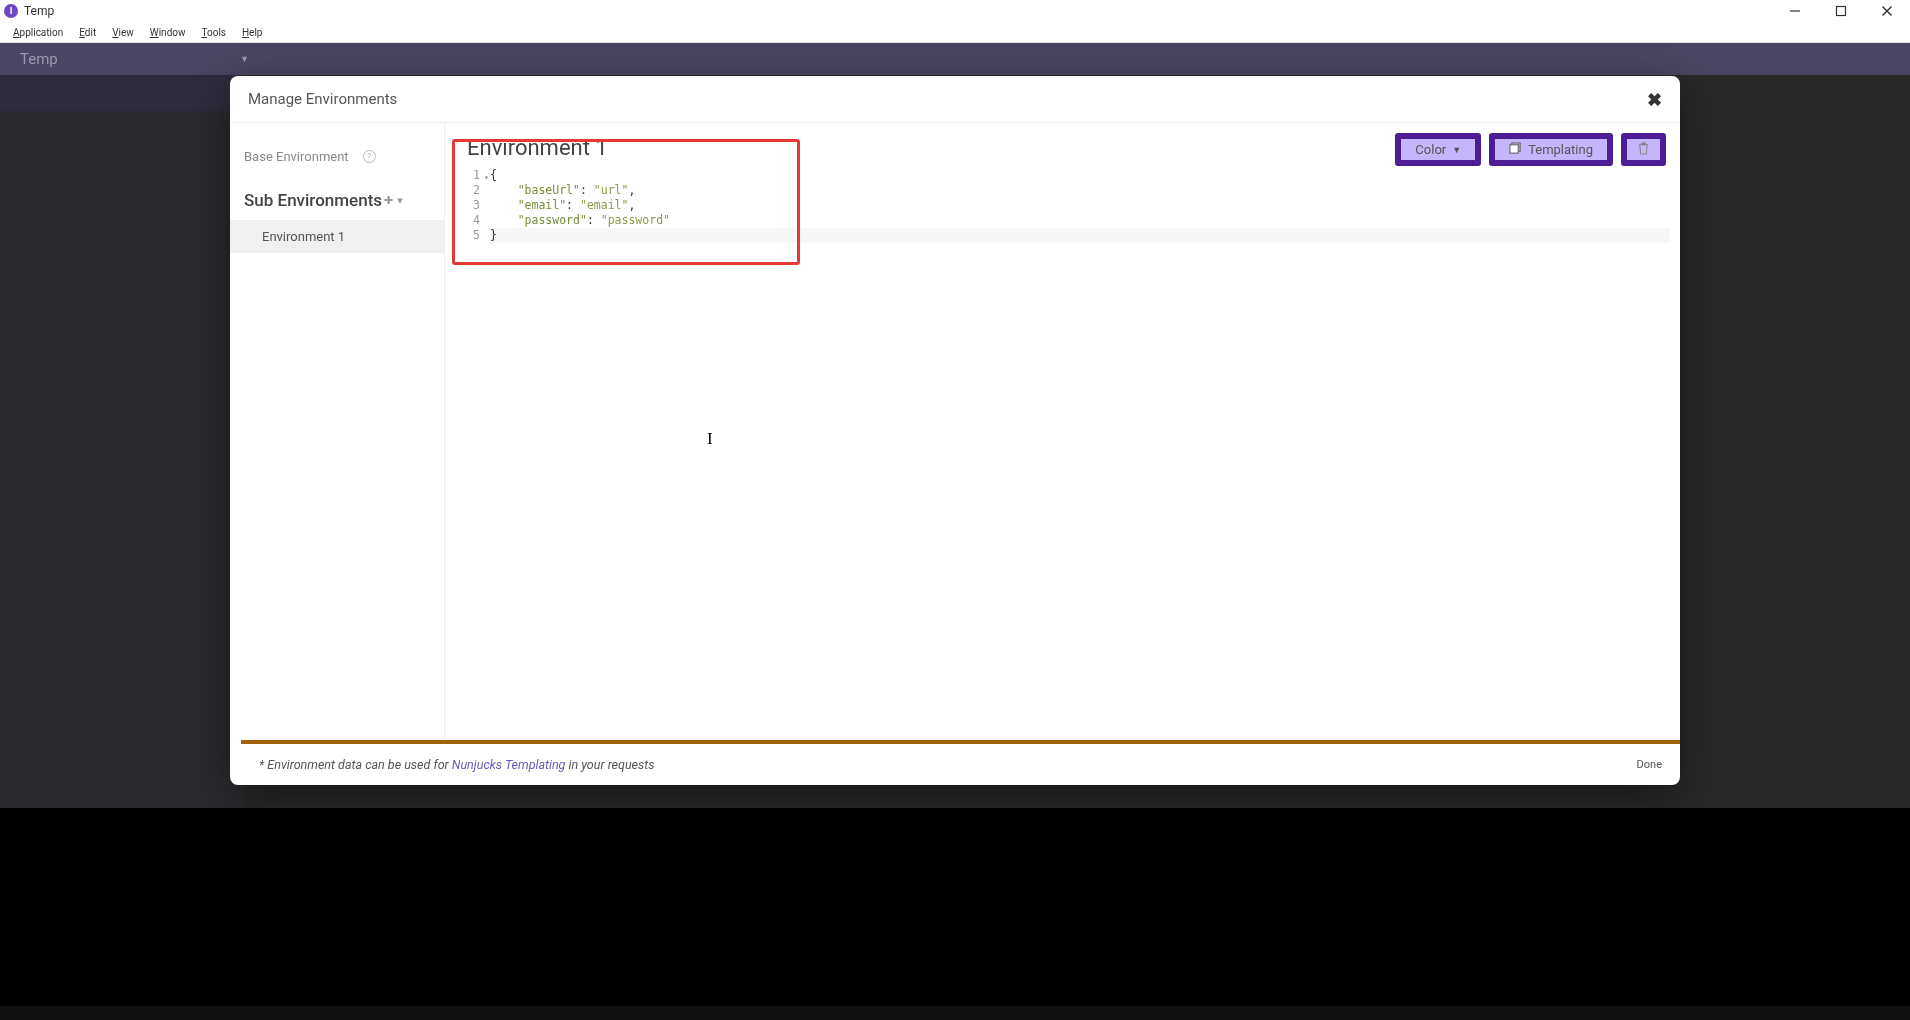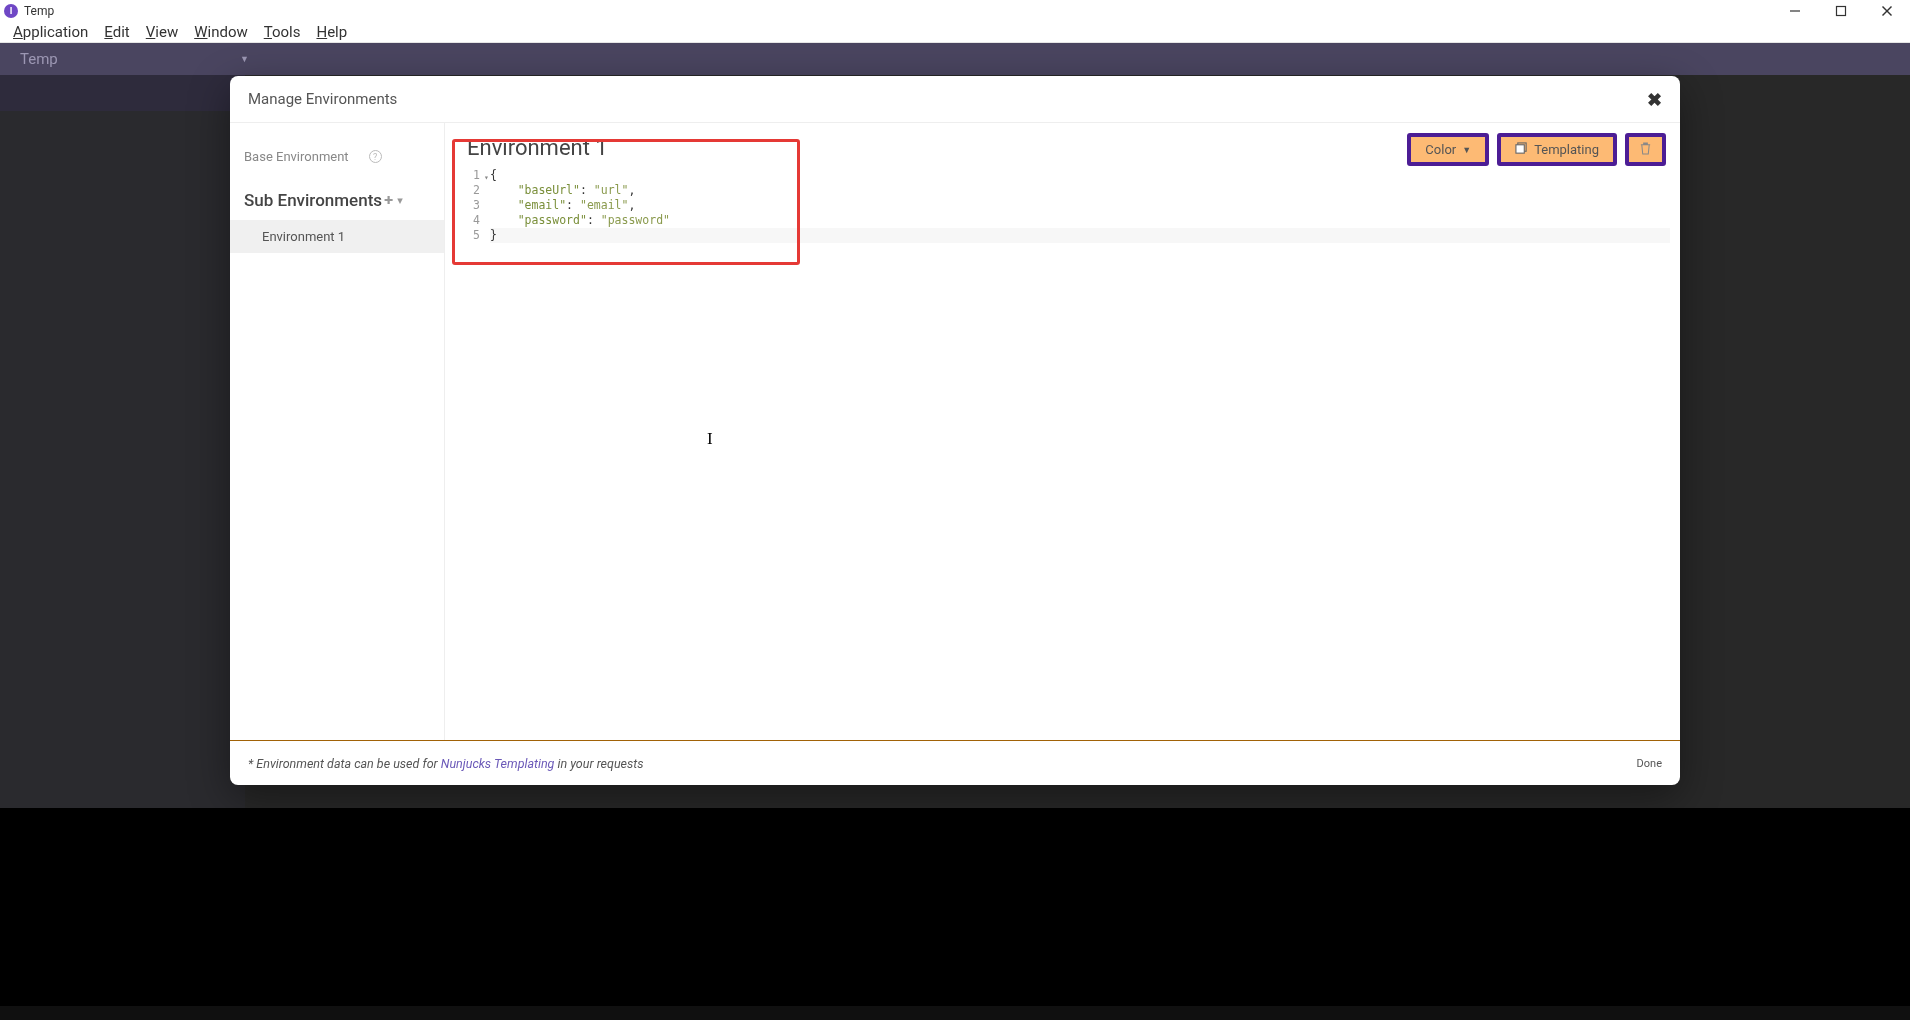--- a/index.html
+++ b/index.html
@@ -55,21 +55,21 @@
     .menubar {
       height: 21px;
       background: #fff;
       display: flex;
       align-items: center;
       padding-left: 5px;
       border-bottom: 1px solid #e5e5e5;
     }
     .menu-item {
       padding: 2px 8px;
-      font-size: 15px;
+      font-size: 10px;
       color: #333;
       cursor: default;
     }
     .menu-item span.ul { text-decoration: underline; }
 
     
     .app-bg {
       position: absolute;
       top: 43px;
       left: 0;
@@ -158,21 +158,21 @@
       width: 215px;
       border-right: 1px solid #eee;
       padding-top: 16px;
     }
     .base-env {
       padding: 10px 14px 16px 14px;
       font-size: 13px;
       color: #888;
       display: flex;
       align-items: center;
-      gap: 20px;
+      gap: 14px;
     }
     .help-icon {
       width: 13px; height: 13px;
       border: 1px solid #bbb;
       border-radius: 50%;
       display: inline-flex;
       align-items: center;
       justify-content: center;
       font-size: 9px;
       color: #bbb;
@@ -210,23 +210,23 @@
     .env-toolbar {
       position: absolute;
       top: 10px;
       right: 14px;
       display: flex;
       gap: 8px;
     }
     .tb-btn {
       height: 33px;
       padding: 0 14px;
-      border: 4px solid #4c1d95;
+      border: 6px solid #4c1d95;
       border-radius: 3px;
-      background: #fdba74;
+      background: #c4b5fd;
       font-size: 13px;
       color: #555;
       display: flex;
       align-items: center;
       gap: 6px;
       cursor: pointer;
     }
     .tb-btn.icon-only { padding: 0 10px; }
     .env-heading {
       font-size: 22px;
@@ -279,28 +279,29 @@
       top: 306px;
       left: 262px;
       font-family: serif;
       font-size: 17px;
       color: #000;
     }
 
     
     .modal-footer {
       height: 45px;
-      border-top: 1px solid #a16207;
+      border-top: 4px solid #a16207;
       display: flex;
       align-items: center;
       justify-content: space-between;
       padding: 0 18px;
       font-size: 12.5px;
       color: #555;
       font-style: italic;
+      margin-left: 11px;
     }
     .modal-footer a { color: #6b59b8; text-decoration: none; }
     .done-btn {
       font-style: normal;
       color: #555;
       font-size: 11px;
       cursor: pointer;
     }
 
     

